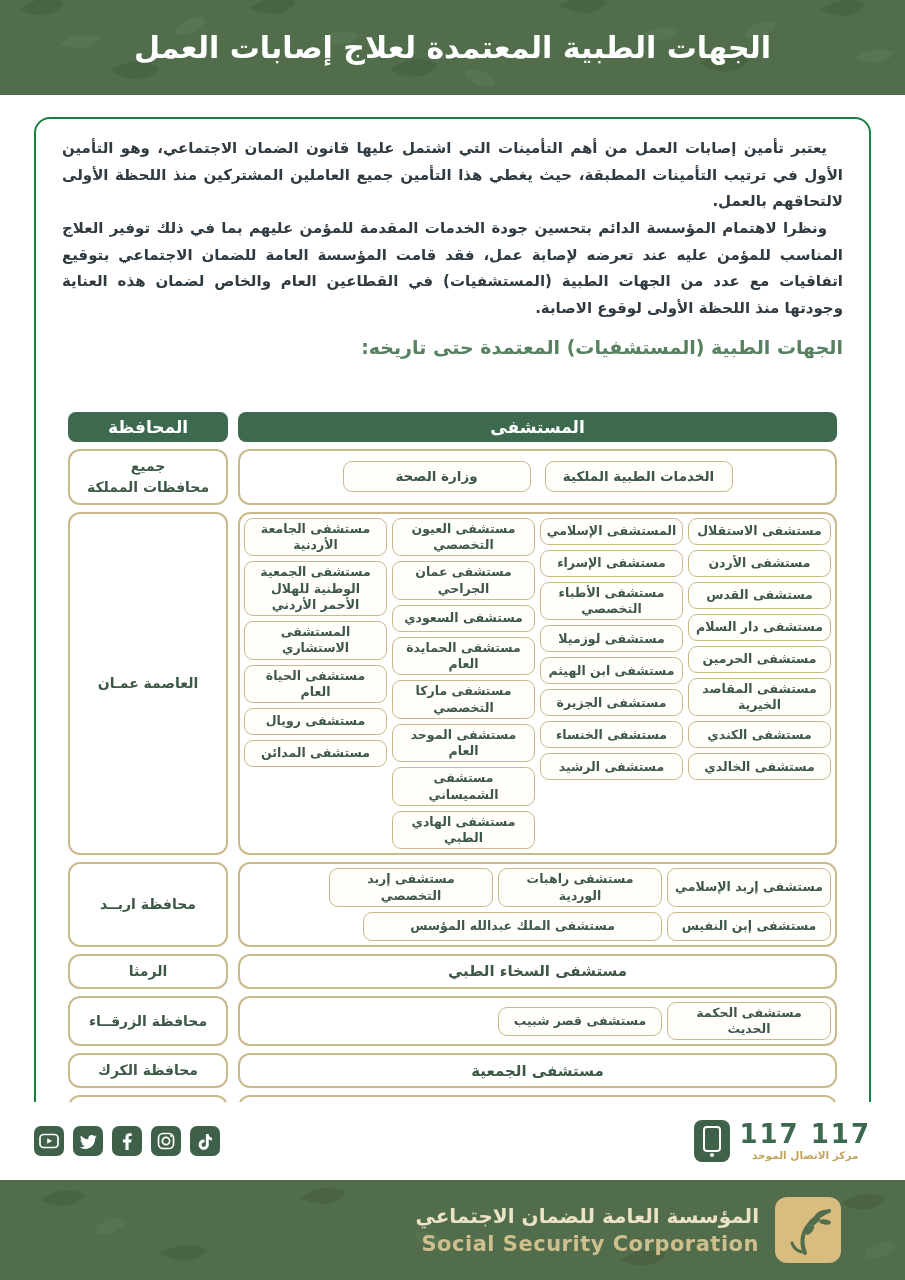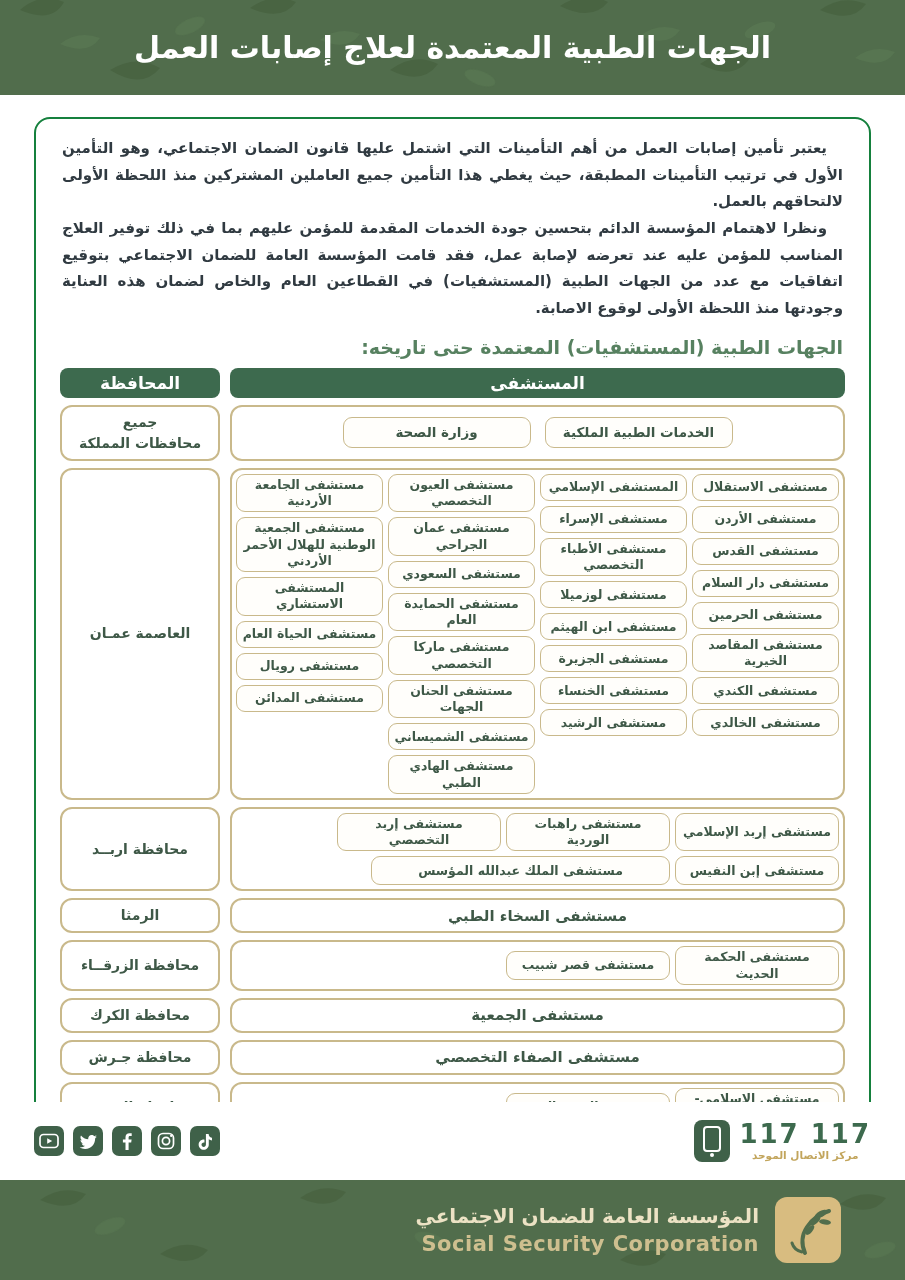--- a/index.html
+++ b/index.html
@@ -15,21 +15,21 @@
   
   .main-box { margin:22px 34px 0; border:2px solid #15803d; border-radius:16px; background:#fff;
               overflow:hidden; direction:rtl; }
   .intro { padding:16px 26px 4px; color:#303a41; font-size:15px; font-weight:bold;
            line-height:1.78; text-align:justify; }
   .intro p { text-indent:16px; }
   .section-heading { color:#578160; font-size:19px; font-weight:bold; text-align:right;
                      padding:10px 26px 8px; }
 
   
-  .tbl { padding:2px 24px 0; }
+  .tbl { padding:2px 32px 0;margin-top:44px; }
   .thead, .trow { display:flex; gap:10px; direction:ltr; }
   .thead { margin-bottom:7px; }
   .th { background:#3d6a4e; color:#fff; font-weight:bold; font-size:17px; text-align:center;
         border-radius:8px; padding:5px 0; direction:rtl; }
   .th-gov { width:160px; }
   .th-hosp { flex:1; }
   .trow { margin-bottom:7px; align-items:stretch; }
   .gov-cell { width:160px; border:2px solid #c9b98b; border-radius:12px; background:#fff;
               display:flex; align-items:center; justify-content:center; text-align:center;
               font-weight:bold; font-size:14px; color:#3e5847; padding:5px; direction:rtl;
@@ -150,21 +150,21 @@
                 <div class="chip">مستشفى الجزيرة</div>
                 <div class="chip">مستشفى الخنساء</div>
                 <div class="chip">مستشفى الرشيد</div>
               </div>
               <div class="col">
                 <div class="chip">مستشفى العيون التخصصي</div>
                 <div class="chip">مستشفى عمان الجراحي</div>
                 <div class="chip">مستشفى السعودي</div>
                 <div class="chip">مستشفى الحمايدة العام</div>
                 <div class="chip">مستشفى ماركا التخصصي</div>
-                <div class="chip">مستشفى الحنان الجهات</div>
+                <div class="chip">مستشفى الموحد العام</div>
                 <div class="chip">مستشفى الشميساني</div>
                 <div class="chip">مستشفى الهادي الطبي</div>
               </div>
               <div class="col">
                 <div class="chip">مستشفى الجامعة الأردنية</div>
                 <div class="chip">مستشفى الجمعية الوطنية للهلال الأحمر الأردني</div>
                 <div class="chip">المستشفى الاستشاري</div>
                 <div class="chip">مستشفى الحياة العام</div>
                 <div class="chip">مستشفى رويال</div>
                 <div class="chip">مستشفى المدائن</div>

